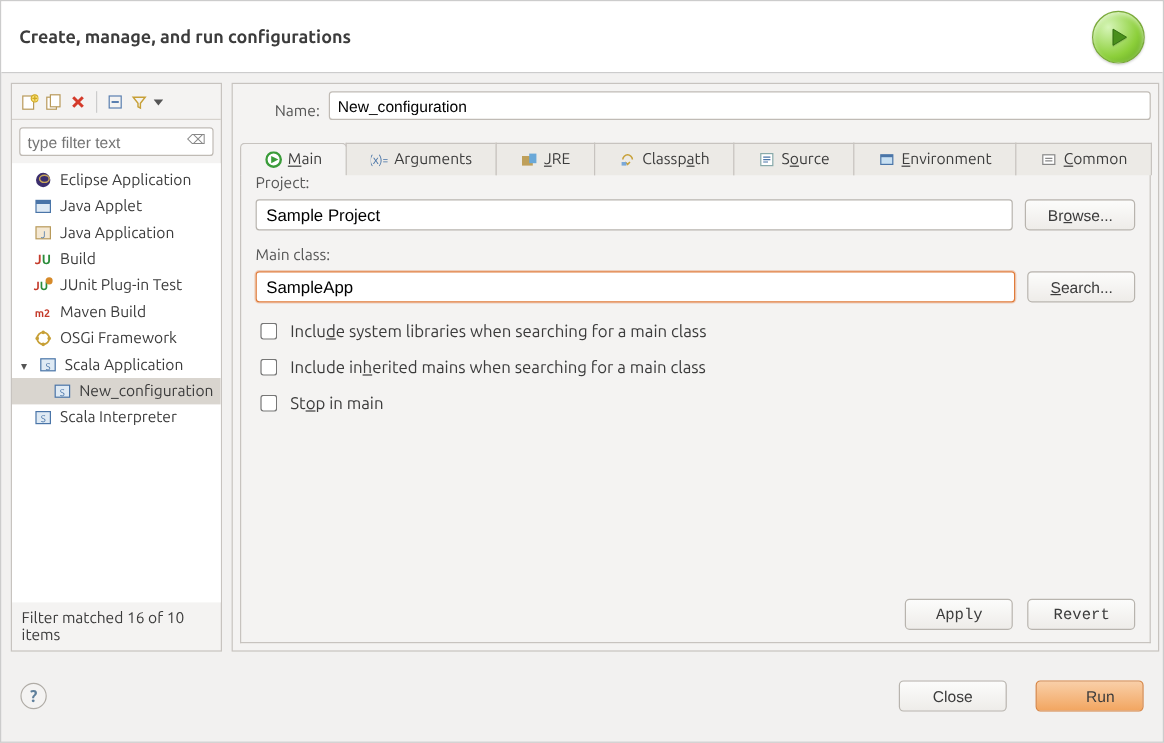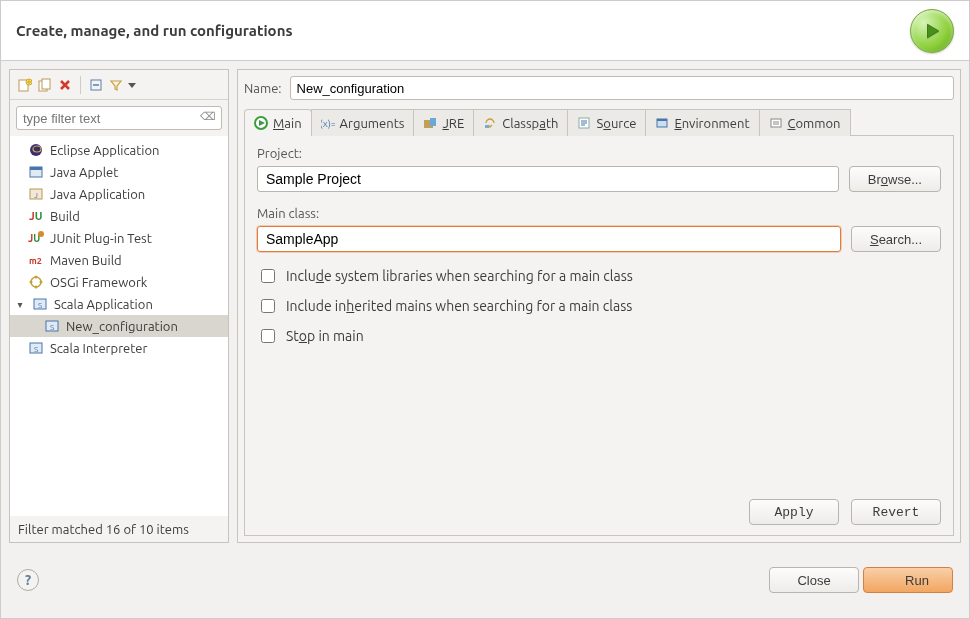--- a/index.html
+++ b/index.html
@@ -137,51 +137,52 @@
 
   .right-pane {
     flex: 1;
     display: flex;
     flex-direction: column;
     padding: 6px;
     position: relative;
   }
   .name-row {
     display: flex;
-    align-items: center;
+    align-items: flex-end;
     gap: 8px;
     margin-bottom: 8px;
+    margin-left: 29px;
   }
   .name-row label { font-size: 13px; color: #555; }
   .name-row input {
     flex: 1;
     height: 24px;
     padding: 2px 6px;
     border: 1px solid #c0bbb5;
     border-radius: 3px;
     background: #fff;
     font-size: 13px;
   }
 
   .tabbar {
     display: flex;
     border-bottom: 1px solid #c7c3bf;
   }
   .tab {
     display: flex;
     align-items: center;
     gap: 5px;
-    padding: 6px 9px;
+    padding: 6px 20px;
     font-size: 13px;
     border: 1px solid #c7c3bf;
     border-bottom: none;
     background: #eceae6;
     margin-right: -1px;
     position: relative;
-    top: 1px;
+    top: 11px;
     cursor: default;
   }
   .tab.active {
     background: #f4f3f2;
     z-index: 2;
     border-top-left-radius: 4px;
     border-top-right-radius: 4px;
   }
   .tab .icon {
     width: 14px; height: 14px;
@@ -271,21 +272,21 @@
     border: 1px solid #b0aca6;
     border-radius: 50%;
     display: flex; align-items: center; justify-content: center;
     color: #5f7f9b;
     font-size: 14px;
     font-weight: bold;
     background: #f4f3f2;
   }
   .footer-buttons {
     display: flex;
-    gap: 4px;
+    gap: 24px;
   }
   .footer-buttons .btn { min-width: 90px; }
 </style>
 </head>
 <body>
 
 <div class="header">
   <div class="title">Create, manage, and run configurations</div>
   <div class="run-ball">
     <svg width="18" height="18" viewBox="0 0 16 16">

